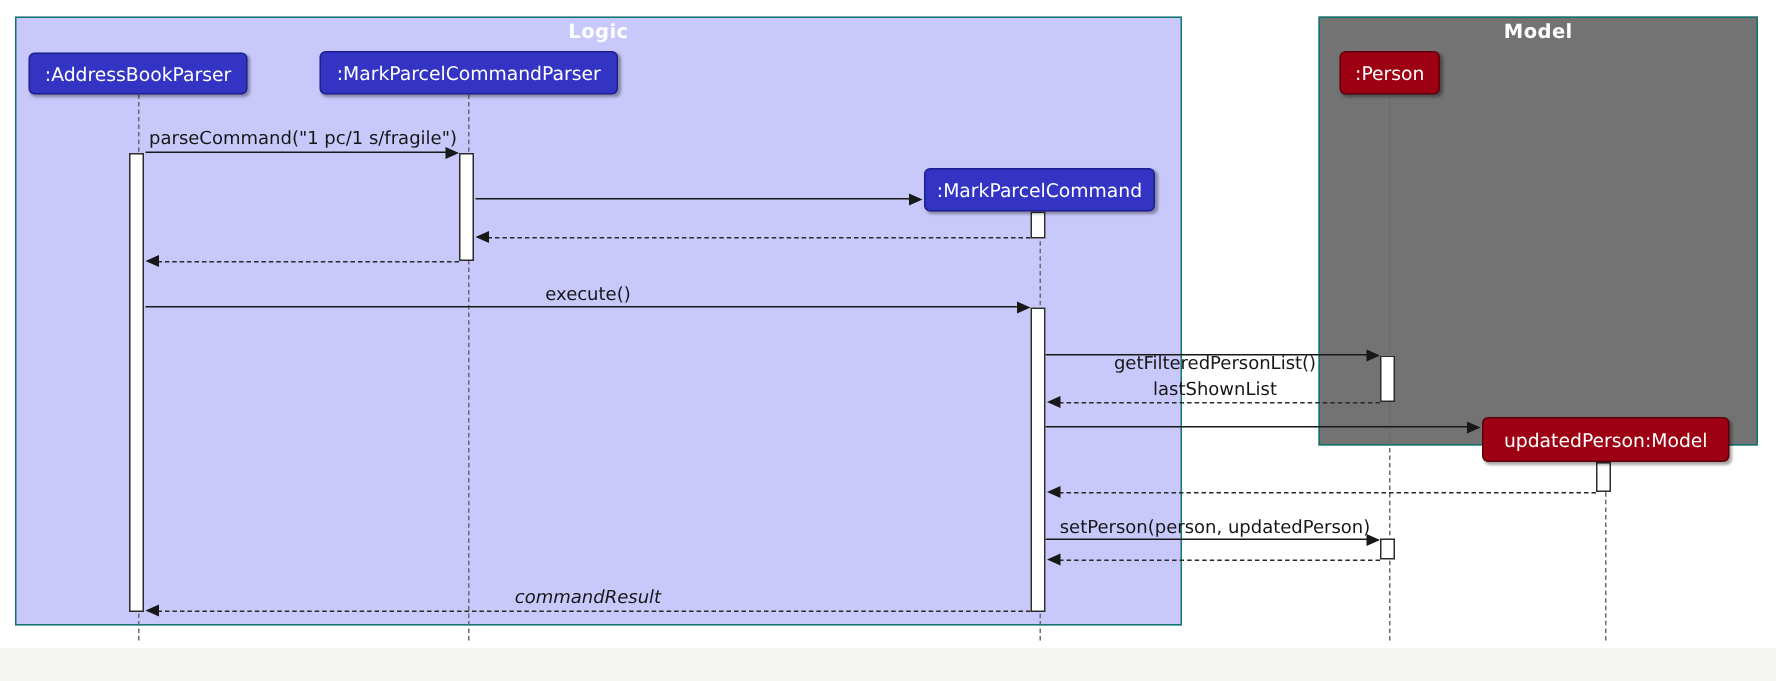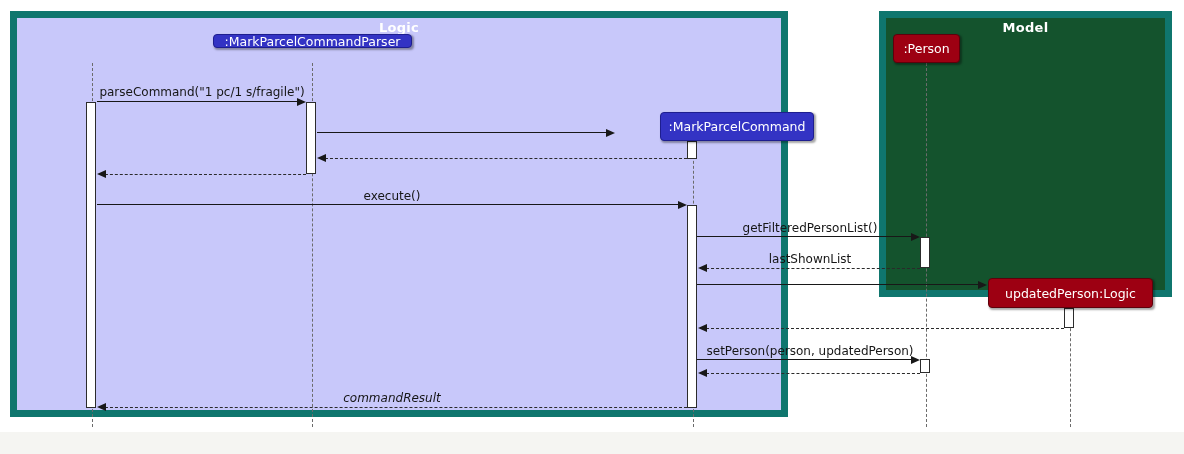--- a/index.html
+++ b/index.html
@@ -1,20 +1,20 @@
 <!DOCTYPE html>
 <html><head>
 <meta charset="utf-8">
 <style>
   html,body{margin:0;padding:0;background:#ffffff;}
   #canvas{
     position:relative;width:1184px;height:454px;overflow:hidden;
     font-family:"DejaVu Sans","Liberation Sans",sans-serif;background:#ffffff;
   }
-  .frame{position:absolute;border:7px solid #0f766e;box-sizing:border-box;}
+  .frame{position:absolute;border:1px solid #0f766e;box-sizing:border-box;}
   .frame-title{color:#ffffff;font-weight:bold;font-size:13px;text-align:center;margin-top:2px;letter-spacing:.3px;}
   .pbox{
     position:absolute;box-sizing:border-box;border-radius:4px;color:#ffffff;
     display:flex;align-items:center;justify-content:center;font-size:12.5px;
     white-space:nowrap;box-shadow:1.5px 1.5px 2px rgba(0,0,0,0.35);z-index:6;
   }
   .pbox.blue{background:#3333C4;border:1px solid #1e1e8f;}
   .pbox.red{background:#9D0012;border:1px solid #5e000b;}
   .lifeline{position:absolute;width:0;border-left:1px dashed #6b6b6b;z-index:1;}
   .act{position:absolute;width:10px;box-sizing:border-box;background:#ffffff;border:1px solid #2c2c2c;z-index:3;}
@@ -30,21 +30,21 @@
 </head>
 <body>
 
 <div id="canvas">
 
   <div class="bottom-strip"></div>
 
   <div class="frame" style="left:10px;top:11px;width:778px;height:406px;background:#C8C8FA;">
     <div class="frame-title">Logic</div>
   </div>
-  <div class="frame" style="left:879px;top:11px;width:293px;height:286px;background:#14532d;">
+  <div class="frame" style="left:879px;top:11px;width:293px;height:286px;background:#737373;">
     <div class="frame-title">Model</div>
   </div>
 
   <div class="lifeline" style="left:92px;top:63px;height:364px;"></div>
   <div class="lifeline" style="left:312px;top:63px;height:364px;"></div>
   <div class="lifeline" style="left:693px;top:141px;height:286px;"></div>
   <div class="lifeline" style="left:926px;top:63px;height:364px;"></div>
   <div class="lifeline" style="left:1070px;top:308px;height:119px;"></div>
 
   <div class="act" style="left:86px;top:102px;height:306px;"></div>
@@ -65,21 +65,21 @@
   <div class="mline dashed" style="left:320px;top:158px;width:367px;"></div>
   <div class="ah left" style="left:317px;top:154px;"></div>
 
   <div class="mline dashed" style="left:100px;top:174px;width:206px;"></div>
   <div class="ah left" style="left:97px;top:170px;"></div>
 
   <div class="mlabel" style="left:392px;top:189px;">execute()</div>
   <div class="mline solid" style="left:97px;top:204px;width:586px;"></div>
   <div class="ah right" style="left:678px;top:201px;"></div>
 
-  <div class="mlabel" style="left:810px;top:221px;">getFilteredPersonList()</div>
+  <div class="mlabel" style="left:810px;top:235px;">getFilteredPersonList()</div>
   <div class="mline solid" style="left:697px;top:236px;width:219px;"></div>
   <div class="ah right" style="left:911px;top:233px;"></div>
 
   <div class="mlabel" style="left:810px;top:252px;">lastShownList</div>
   <div class="mline dashed" style="left:701px;top:268px;width:219px;"></div>
   <div class="ah left" style="left:698px;top:264px;"></div>
 
   <div class="mline solid" style="left:697px;top:284px;width:285px;"></div>
   <div class="ah right" style="left:978px;top:281px;"></div>
 
@@ -90,26 +90,29 @@
   <div class="mline solid" style="left:697px;top:359px;width:219px;"></div>
   <div class="ah right" style="left:911px;top:356px;"></div>
 
   <div class="mline dashed" style="left:701px;top:373px;width:219px;"></div>
   <div class="ah left" style="left:698px;top:369px;"></div>
 
   <div class="mlabel" style="left:392px;top:391px;font-style:italic;">commandResult</div>
   <div class="mline dashed" style="left:100px;top:407px;width:587px;"></div>
   <div class="ah left" style="left:97px;top:403px;"></div>
 
-  <div class="pbox blue" style="left:213px;top:34px;width:199px;height:14px;">
+  <div class="pbox blue" style="left:19px;top:35px;width:146px;height:28px;">
+    <span>:AddressBookParser</span>
+  </div>
+  <div class="pbox blue" style="left:213px;top:34px;width:199px;height:29px;">
     <span>:MarkParcelCommandParser</span>
   </div>
-  <div class="pbox blue" style="left:616px;top:112px;width:154px;height:29px;margin-left:44px;">
+  <div class="pbox blue" style="left:616px;top:112px;width:154px;height:29px;">
     <span>:MarkParcelCommand</span>
   </div>
   <div class="pbox red" style="left:893px;top:34px;width:67px;height:29px;">
     <span>:Person</span>
   </div>
   <div class="pbox red" style="left:988px;top:278px;width:165px;height:30px;">
-    <span>updatedPerson:Logic</span>
+    <span>updatedPerson:Model</span>
   </div>
 
 </div>
 
 </body></html>

